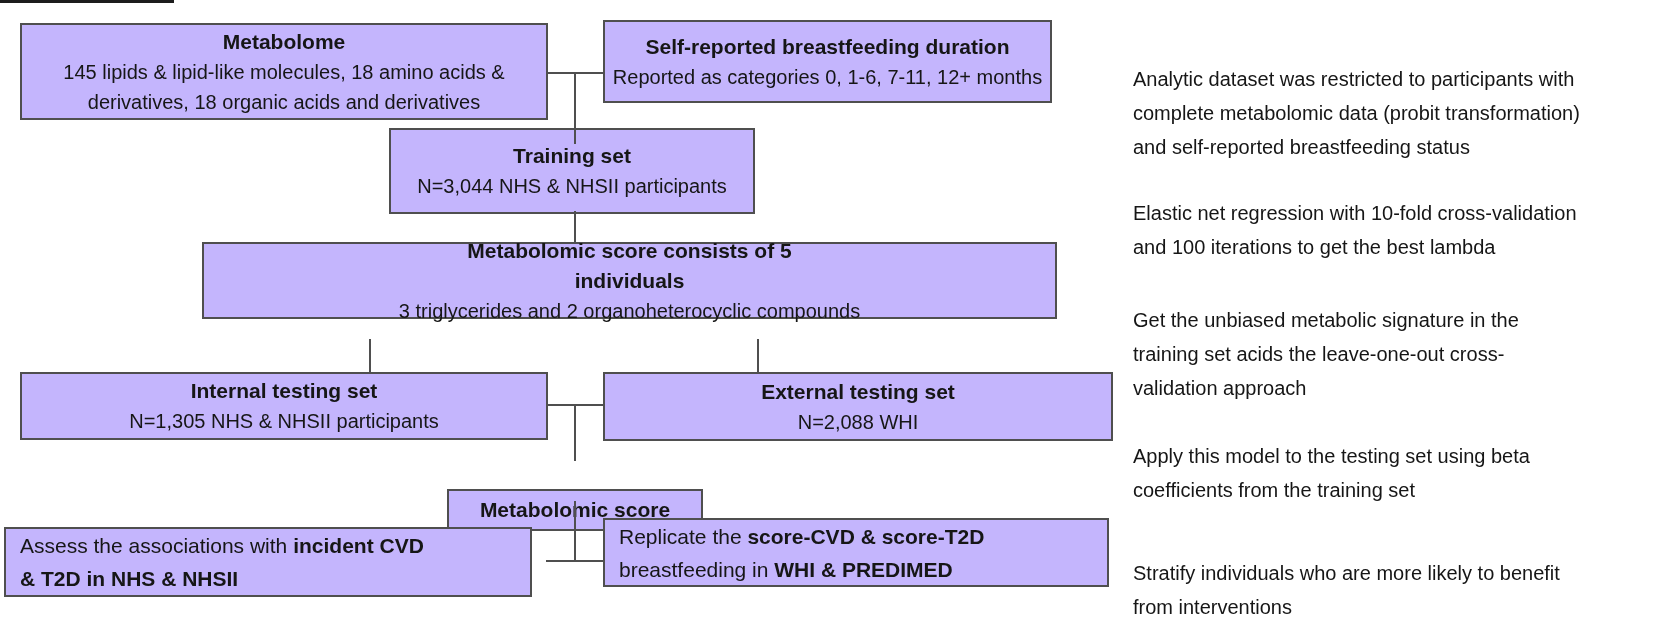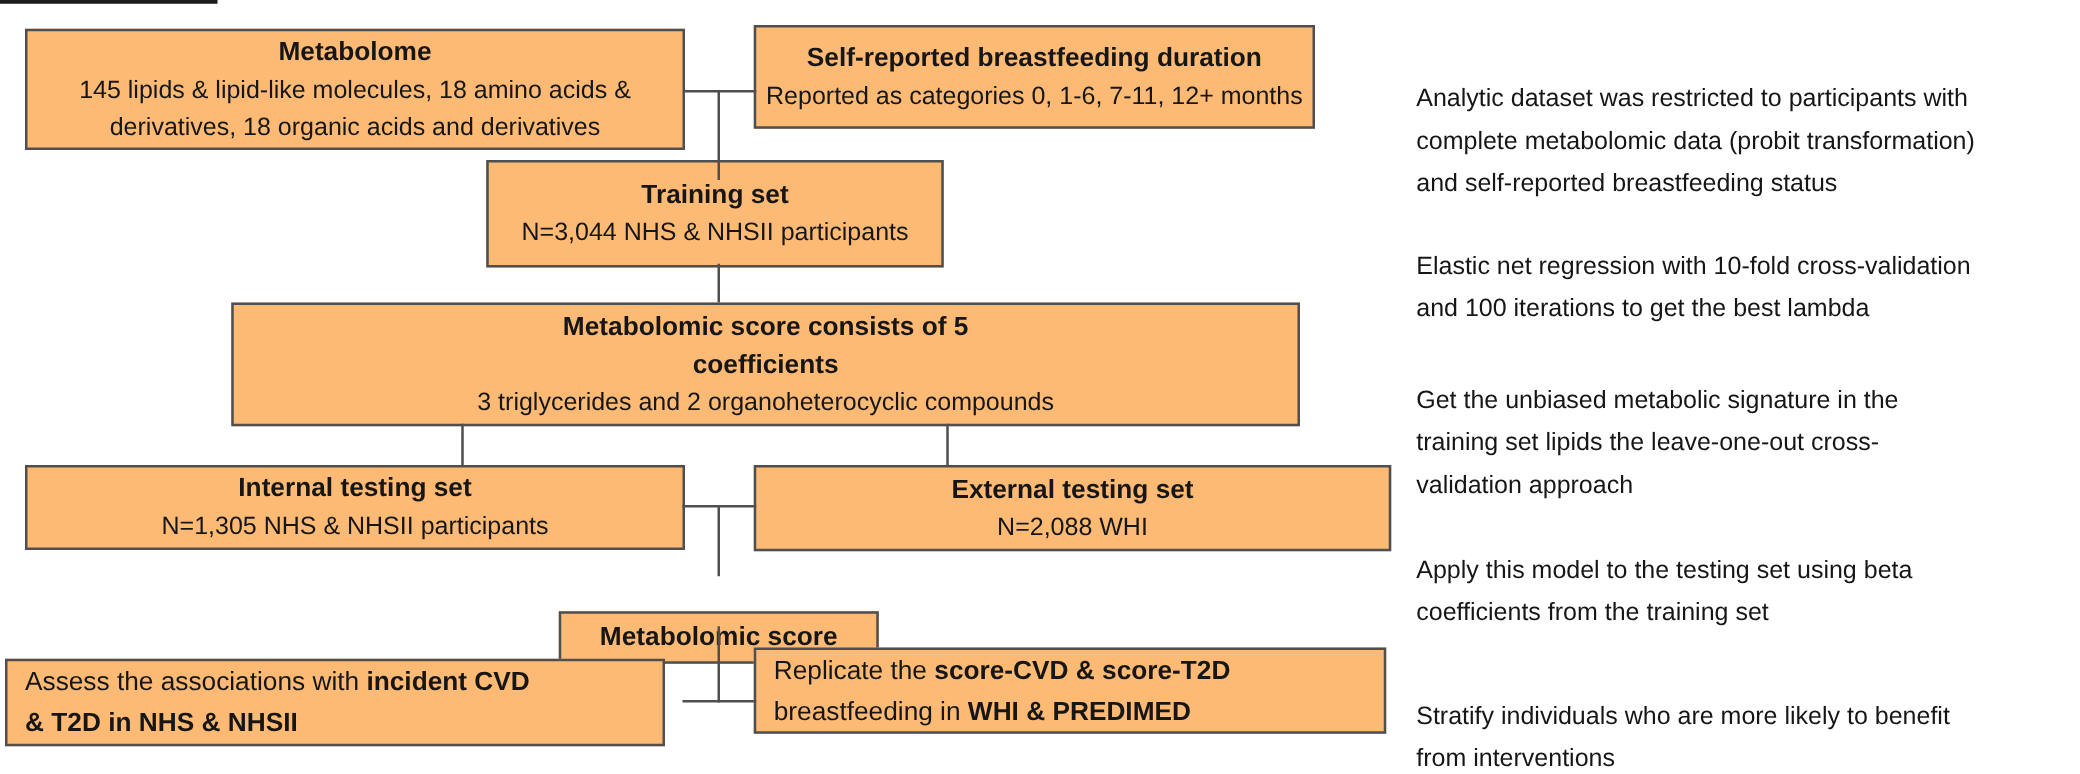--- a/index.html
+++ b/index.html
@@ -18,21 +18,21 @@
   }
   .artifact {
     position: absolute;
     left: 0; top: 0;
     width: 174px; height: 3px;
     background: #1c1c1c;
   }
   .box {
     position: absolute;
     box-sizing: border-box;
-    background: #fdba74;
+    background: #c4b5fd;
     border: 2px solid #4f4f4f;
     display: flex;
     flex-direction: column;
     justify-content: center;
     align-items: center;
     text-align: center;
     line-height: 30px;
     font-size: 20px;
   }
   .box .title { font-weight: bold; font-size: 21px; }
@@ -55,21 +55,21 @@
     font-size: 20px;
     line-height: 34px;
     white-space: nowrap;
     color: #161616;
     margin-top: 32px;
   }
 
   #box-metabolome   { left: 20px;  top: 23px;  width: 528px; height: 97px; }
   #box-breastfeed   { left: 603px; top: 20px;  width: 449px; height: 83px; }
   #box-training     { left: 389px; top: 128px; width: 366px; height: 86px; }
-  #box-score5       { left: 185px; top: 242px; width: 855px; height: 99px; }
+  #box-score5       { left: 202px; top: 242px; width: 855px; height: 77px; }
   #box-internal     { left: 20px;  top: 372px; width: 528px; height: 68px; }
   #box-external     { left: 603px; top: 372px; width: 510px; height: 69px; }
   #box-metscore     { left: 447px; top: 461px; width: 256px; height: 42px; margin-top: 28px; }
   #box-assess       { left: 4px;  top: 527px; width: 528px; height: 70px; }
   #box-replicate    { left: 603px; top: 518px; width: 506px; height: 69px; }
 
   #conn-bridge-top      { left: 548px; top: 72px;  width: 57px; height: 2px; }
   #conn-drop-top        { left: 574px; top: 72px;  width: 2px;  height: 72px; }
   #conn-train-score5    { left: 574px; top: 211px; width: 2px;  height: 31px; }
   #conn-score5-internal { left: 369px; top: 339px; width: 2px;  height: 33px; }
@@ -110,21 +110,21 @@
   <div class="box" id="box-training">
     <div class="title">Training set</div>
     <div class="body">
         <div>N=3,044 NHS &amp; NHSII participants</div>
       </div>
   </div>
 
   <div class="box" id="box-score5">
     <div class="title">
         <div>Metabolomic score consists of 5</div>
-        <div>coefficients</div>
+        <div>individuals</div>
       </div>
     <div class="body">
         <div>3 triglycerides and 2 organoheterocyclic compounds</div>
       </div>
   </div>
 
   <div class="box" id="box-internal">
     <div class="title">Internal testing set</div>
     <div class="body">
         <div>N=1,305 NHS &amp; NHSII participants</div>
@@ -166,21 +166,21 @@
       <div>Analytic dataset was restricted to participants with</div>
       <div>complete metabolomic data (probit transformation)</div>
       <div>and self-reported breastfeeding status</div>
     </div>
   <div class="annotation" id="annotation-2">
       <div>Elastic net regression with 10-fold cross-validation</div>
       <div>and 100 iterations to get the best lambda</div>
     </div>
   <div class="annotation" id="annotation-3">
       <div>Get the unbiased metabolic signature in the</div>
-      <div>training set lipids the leave-one-out cross-</div>
+      <div>training set acids the leave-one-out cross-</div>
       <div>validation approach</div>
     </div>
   <div class="annotation" id="annotation-4">
       <div>Apply this model to the testing set using beta</div>
       <div>coefficients from the training set</div>
     </div>
   <div class="annotation" id="annotation-5">
       <div>Stratify individuals who are more likely to benefit</div>
       <div>from interventions</div>
     </div>

